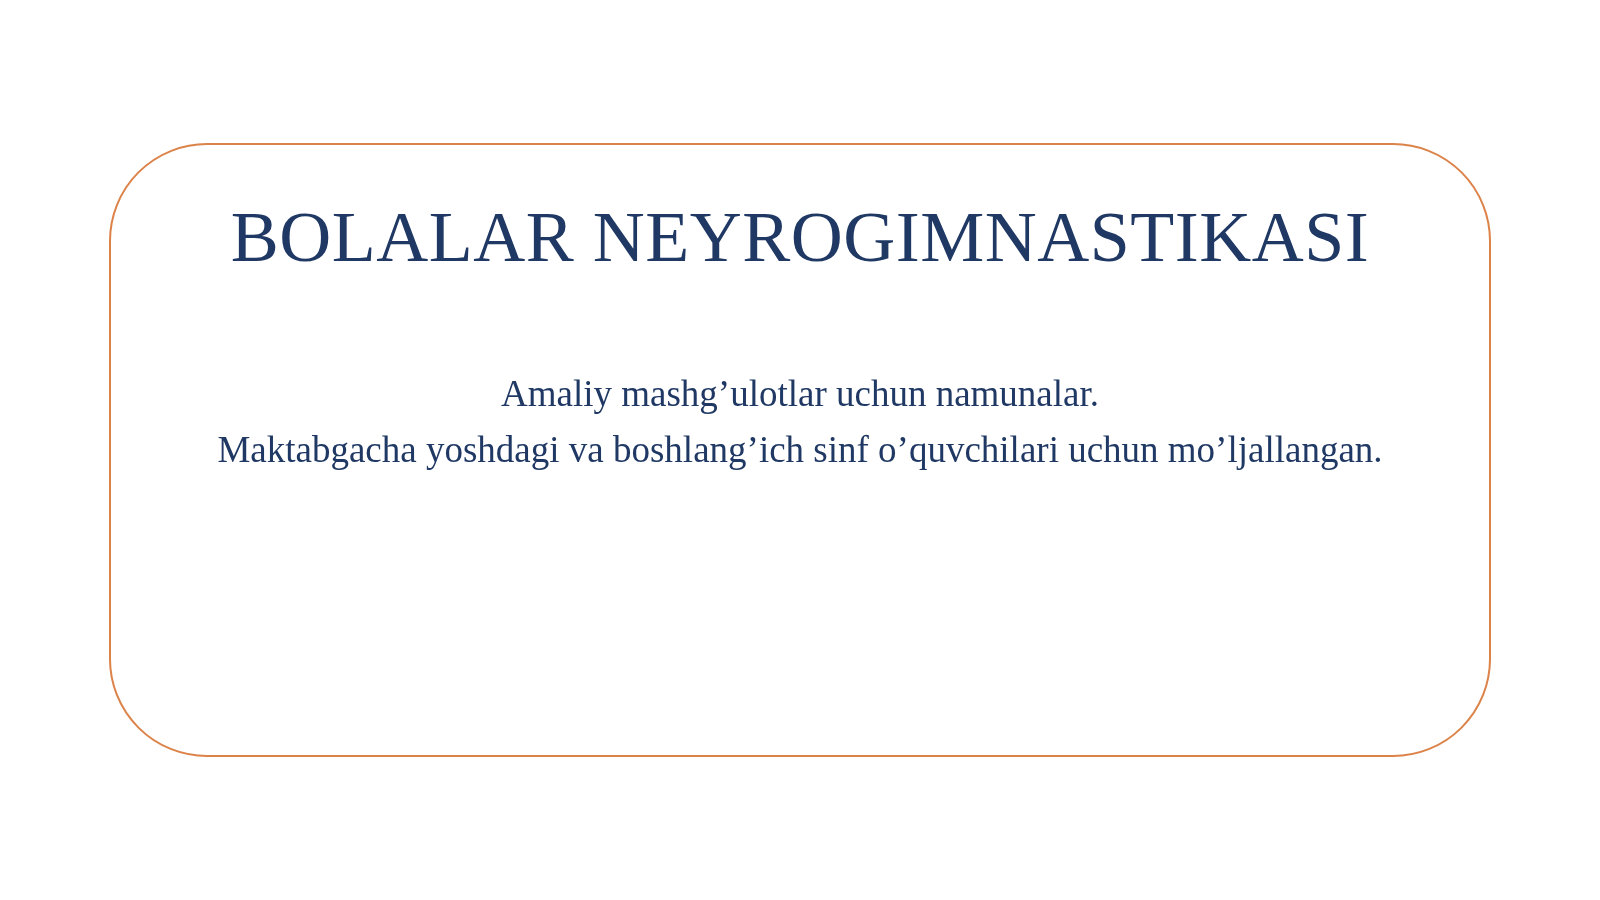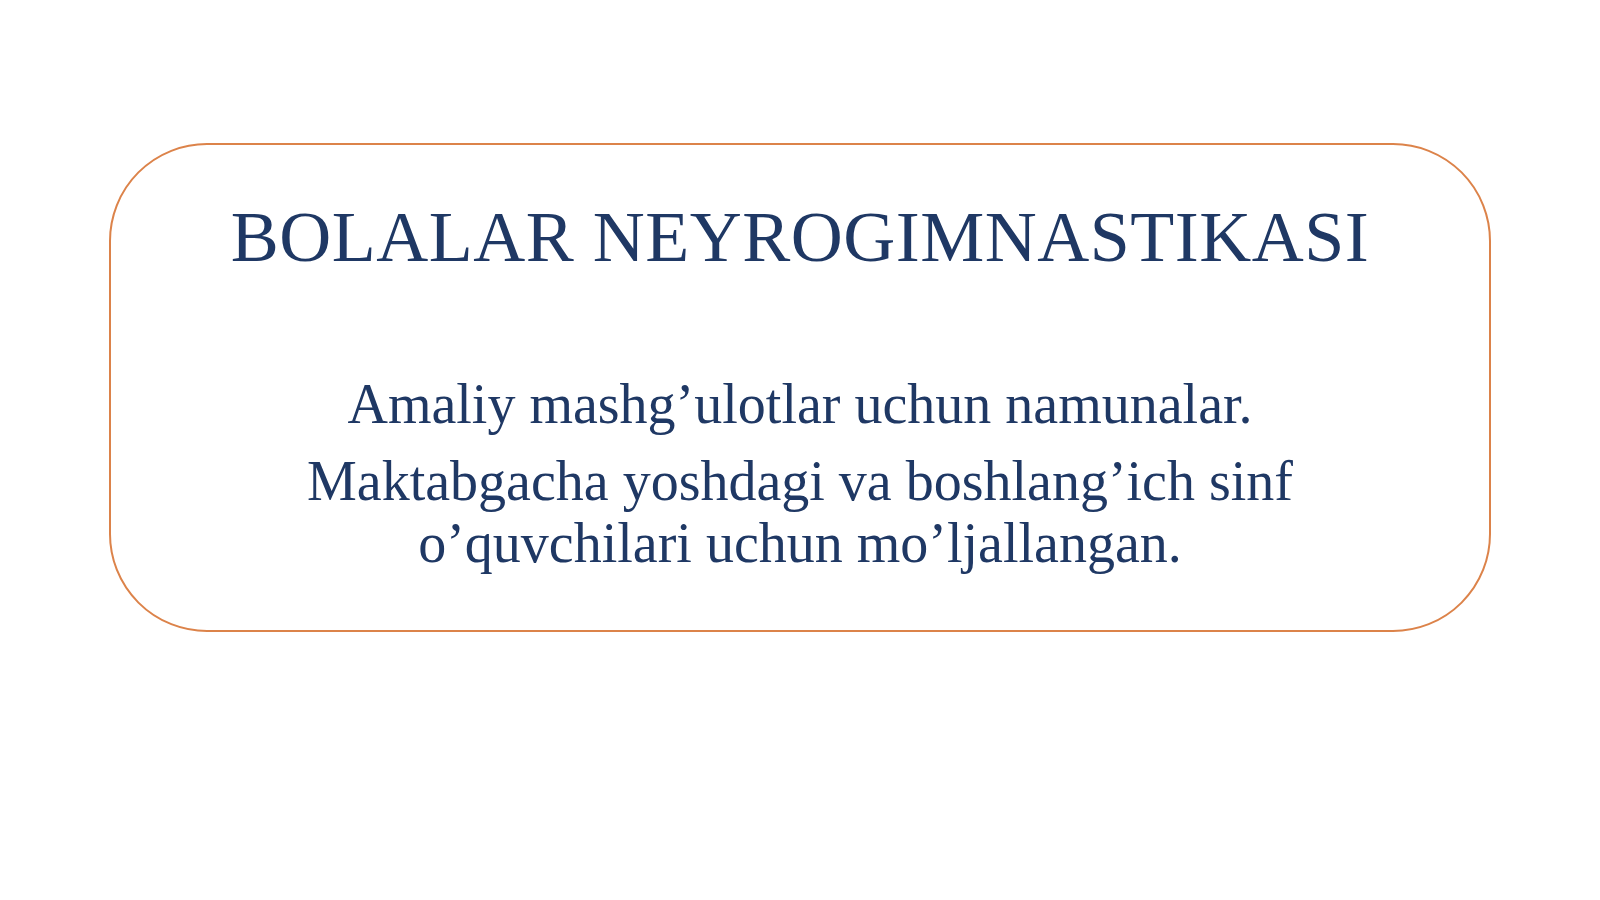--- a/index.html
+++ b/index.html
@@ -21,39 +21,39 @@
   .slide {
     position: absolute;
     inset: 0;
     background: var(--bg-color);
   }
   .content-box {
     position: absolute;
     left: 109px;
     top: 143px;
     width: 1382px;
-    height: 489px;
+    height: 614px;
     border: 2px solid var(--border-color);
     border-radius: 98px;
     background: transparent;
   }
   .title-block {
     margin-top: 52px;
     text-align: center;
     color: var(--ink-color);
     font-size: 72px;
     line-height: 1.13;
     font-weight: normal;
     letter-spacing: 0.5px;
   }
   .body-block {
     margin-top: 96px;
     text-align: center;
     color: var(--ink-color);
-    font-size: 56px;
+    font-size: 37px;
     line-height: 1.1;
   }
   .body-paragraph-2 {
     margin-top: 15px;
     padding: 0 64px;
   }
 </style>
 </head>
 <body>
 

